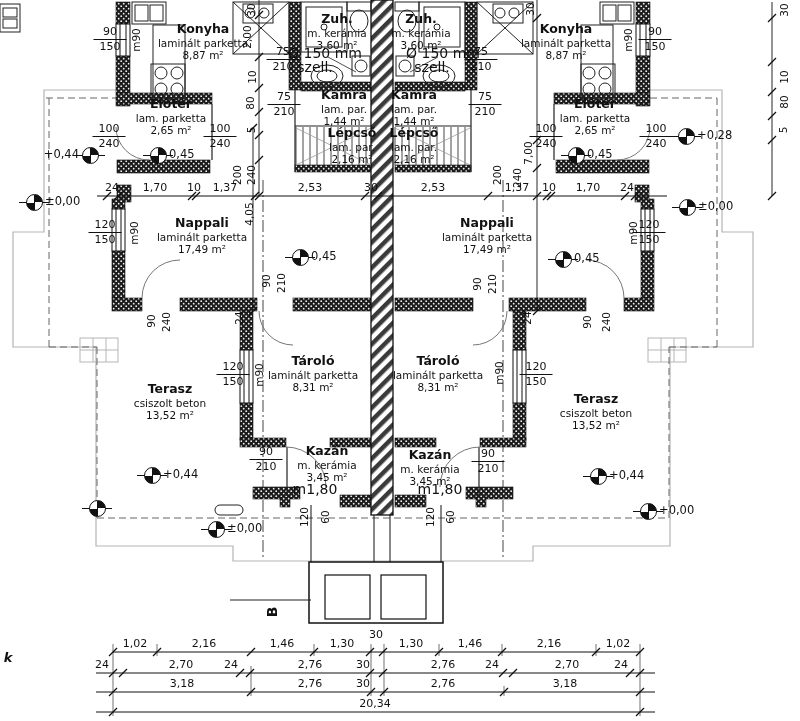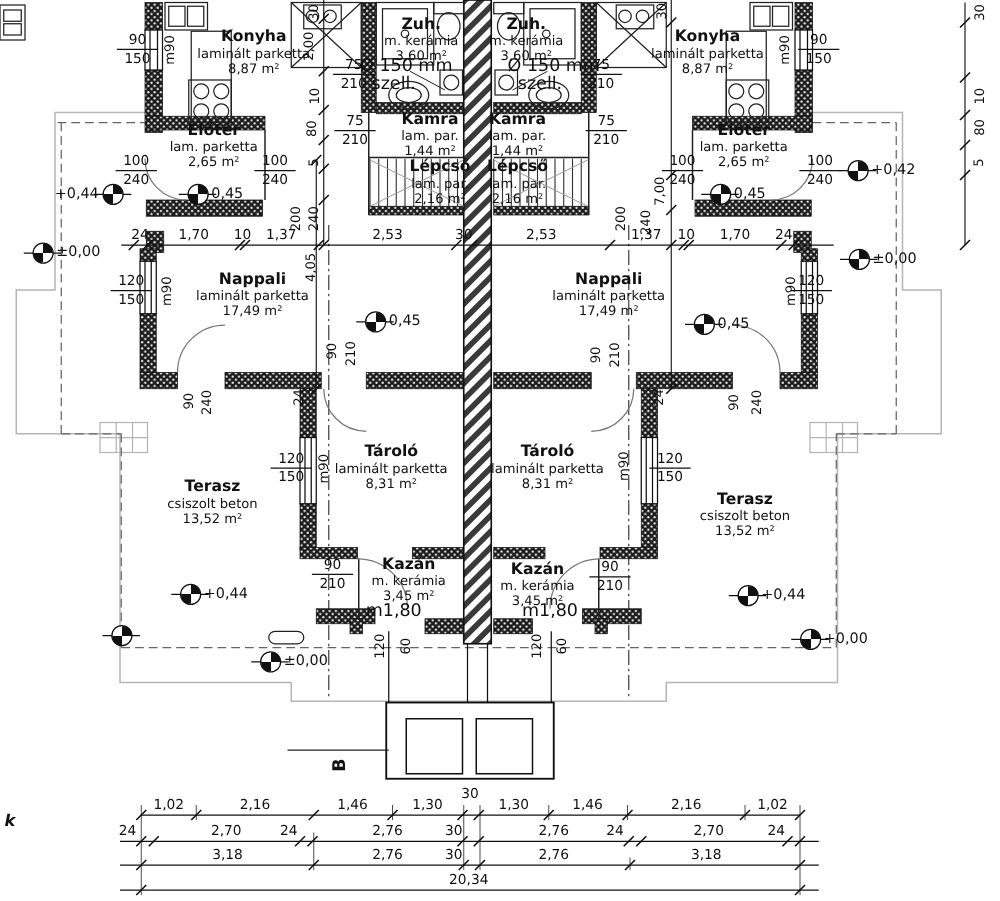--- a/index.html
+++ b/index.html
@@ -526,21 +526,21 @@
     <div class="lvl" style="left: 158px; top: 155px;">
       <span class="lvlc"></span>
       <span class="lvlt right">0,45</span>
     </div>
     <div class="lvl" style="left: 576px; top: 155px;">
       <span class="lvlc"></span>
       <span class="lvlt right">0,45</span>
     </div>
     <div class="lvl" style="left: 686px; top: 136px;">
       <span class="lvlc"></span>
-      <span class="lvlt right">+0,42</span>
+      <span class="lvlt right">+0,28</span>
     </div>
     <div class="lvl" style="left: 34px; top: 202px;">
       <span class="lvlc"></span>
       <span class="lvlt right">±0,00</span>
     </div>
     <div class="lvl" style="left: 687px; top: 207px;">
       <span class="lvlc"></span>
       <span class="lvlt right">±0,00</span>
     </div>
     <div class="lvl" style="left: 300px; top: 257px;">

